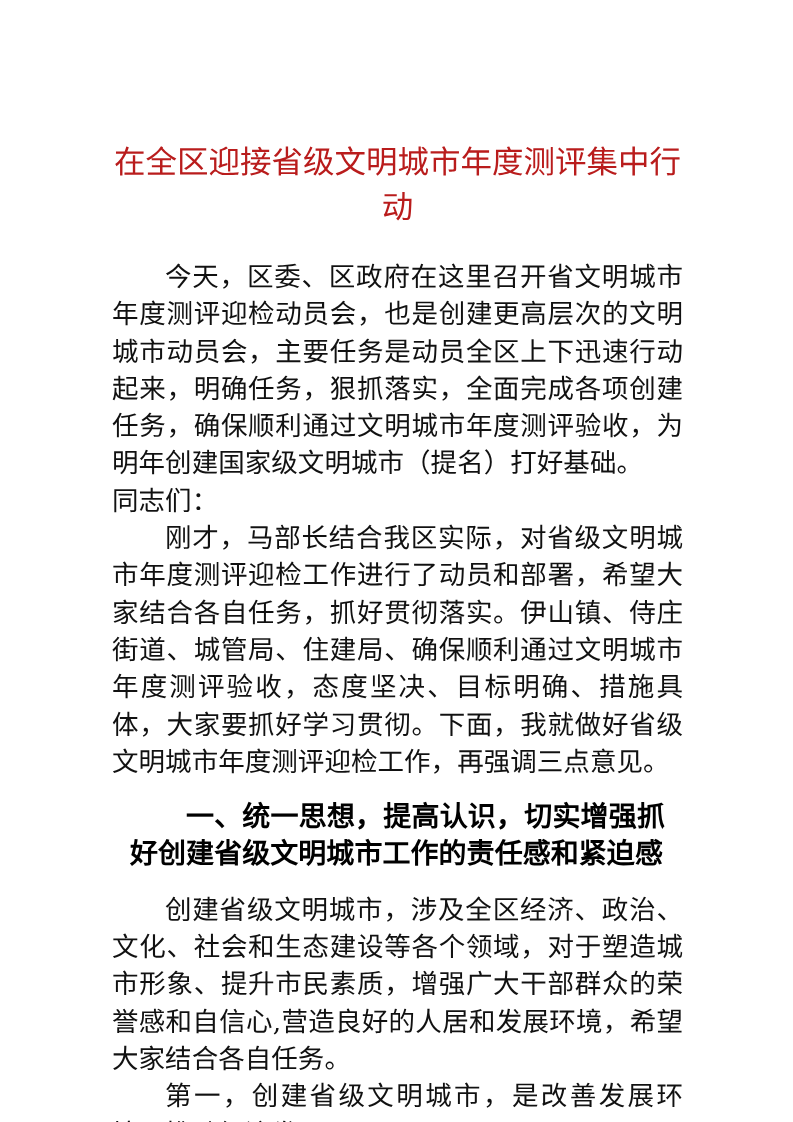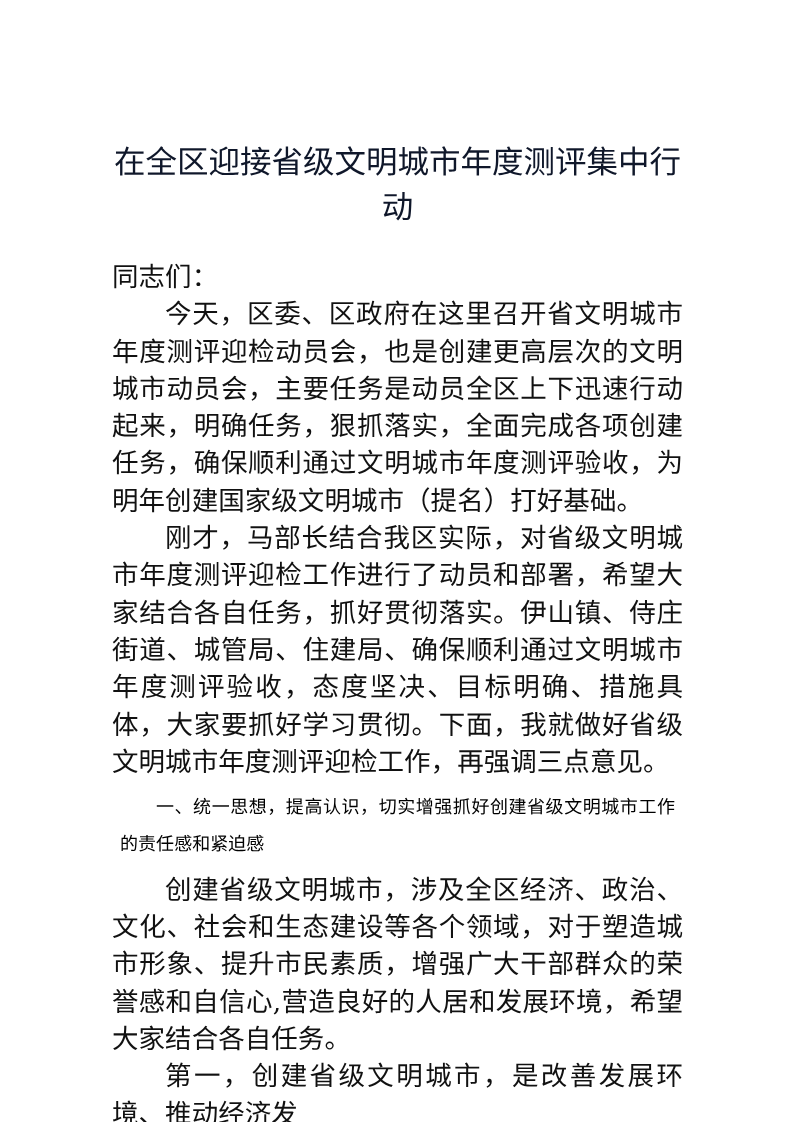--- a/index.html
+++ b/index.html
@@ -25,21 +25,21 @@
     top: 140px;
     width: 571px;
   }
 
   
   .doc-title {
     font-family: "DejaVu Serif", "Liberation Serif", serif;
     font-size: 31.5px;
     line-height: 45px;
     text-align: center;
-    color: #0f172a;
+    color: #b91c1c;
     letter-spacing: 0px;
     margin: 0 0 28px 0;
     font-weight: normal;
     text-indent: 0;
     -webkit-font-smoothing: antialiased;
   }
 
   
   .body-par {
     font-family: "DejaVu Serif", "Liberation Serif", serif;
@@ -54,45 +54,45 @@
     word-break: break-all;
   }
 
   .body-par.indent {
     text-indent: 2em;
   }
 
   
   .sec-heading {
     font-family: "DejaVu Sans", "Liberation Sans", sans-serif;
-    font-size: 18px;
+    font-size: 28px;
     line-height: 37.3px;
-    font-weight: normal;
+    font-weight: bold;
     color: #000000;
     text-align: justify;
     text-justify: inter-character;
     text-indent: 2em;
-    margin: 8px;
+    margin: 18px;
     letter-spacing: 0.05px;
     word-break: break-all;
   }
 </style>
 </head>
 <body>
 
 <div class="page">
   <div class="content">
 
     <h1 class="doc-title">
       <span>在全区迎接省级文明城市年度测评集中行动</span><br>
     </h1>
 
+    <p class="body-par indent">今天，区委、区政府在这里召开省文明城市年度测评迎检动员会，也是创建更高层次的文明城市动员会，主要任务是动员全区上下迅速行动起来，明确任务，狠抓落实，全面完成各项创建任务，确保顺利通过文明城市年度测评验收，为明年创建国家级文明城市（提名）打好基础。</p>
+
     <p class="body-par">同志们：</p>
-
-    <p class="body-par indent">今天，区委、区政府在这里召开省文明城市年度测评迎检动员会，也是创建更高层次的文明城市动员会，主要任务是动员全区上下迅速行动起来，明确任务，狠抓落实，全面完成各项创建任务，确保顺利通过文明城市年度测评验收，为明年创建国家级文明城市（提名）打好基础。</p>
 
     <p class="body-par indent">刚才，马部长结合我区实际，对省级文明城市年度测评迎检工作进行了动员和部署，希望大家结合各自任务，抓好贯彻落实。伊山镇、侍庄街道、城管局、住建局、确保顺利通过文明城市年度测评验收，态度坚决、目标明确、措施具体，大家要抓好学习贯彻。下面，我就做好省级文明城市年度测评迎检工作，再强调三点意见。</p>
 
     <p class="sec-heading">一、统一思想，提高认识，切实增强抓好创建省级文明城市工作的责任感和紧迫感</p>
 
     <p class="body-par indent">创建省级文明城市，涉及全区经济、政治、文化、社会和生态建设等各个领域，对于塑造城市形象、提升市民素质，增强广大干部群众的荣誉感和自信心,营造良好的人居和发展环境，希望大家结合各自任务。</p>
 
     <p class="body-par indent">第一，创建省级文明城市，是改善发展环境、推动经济发</p>
 
   </div>

